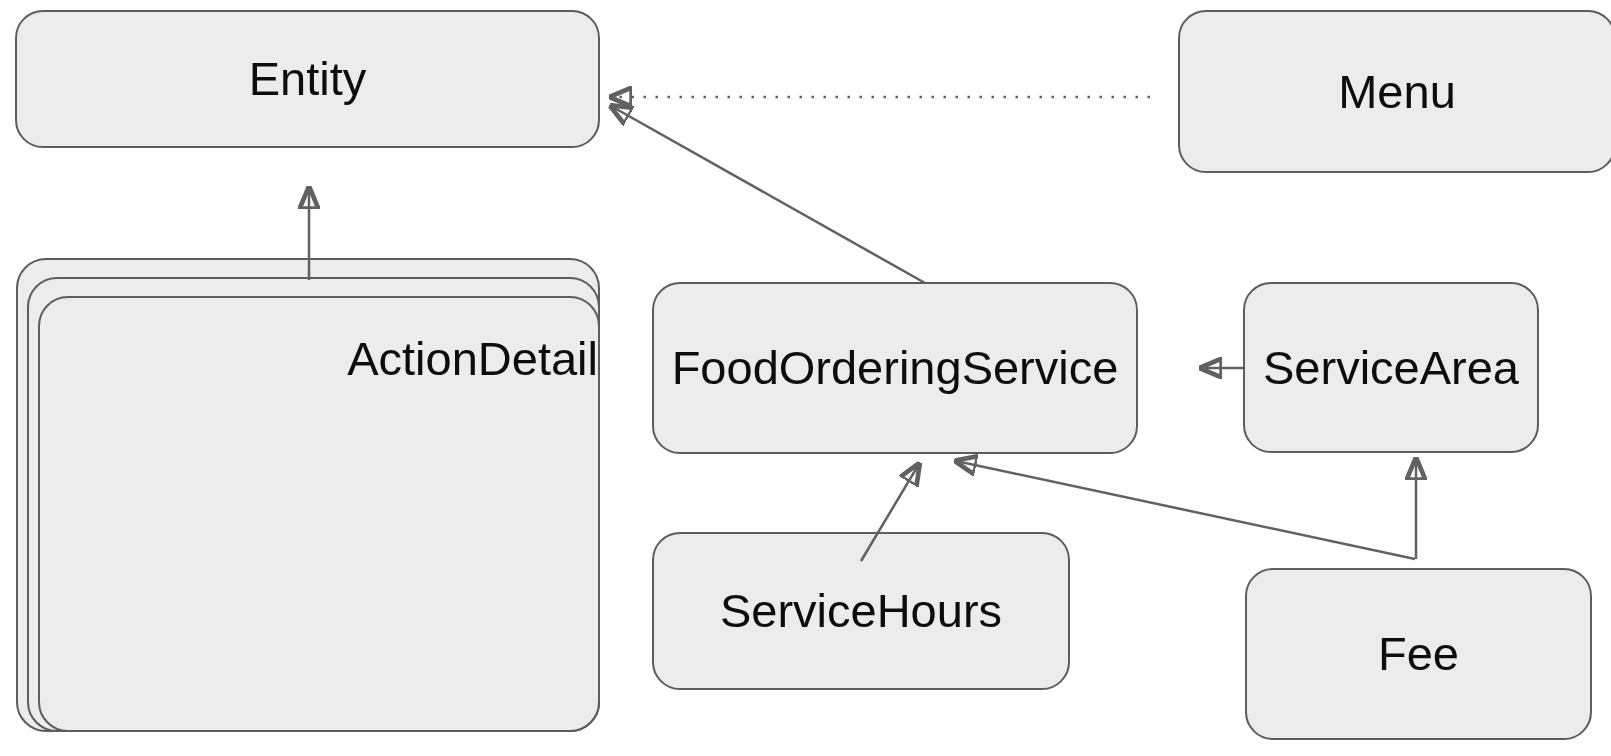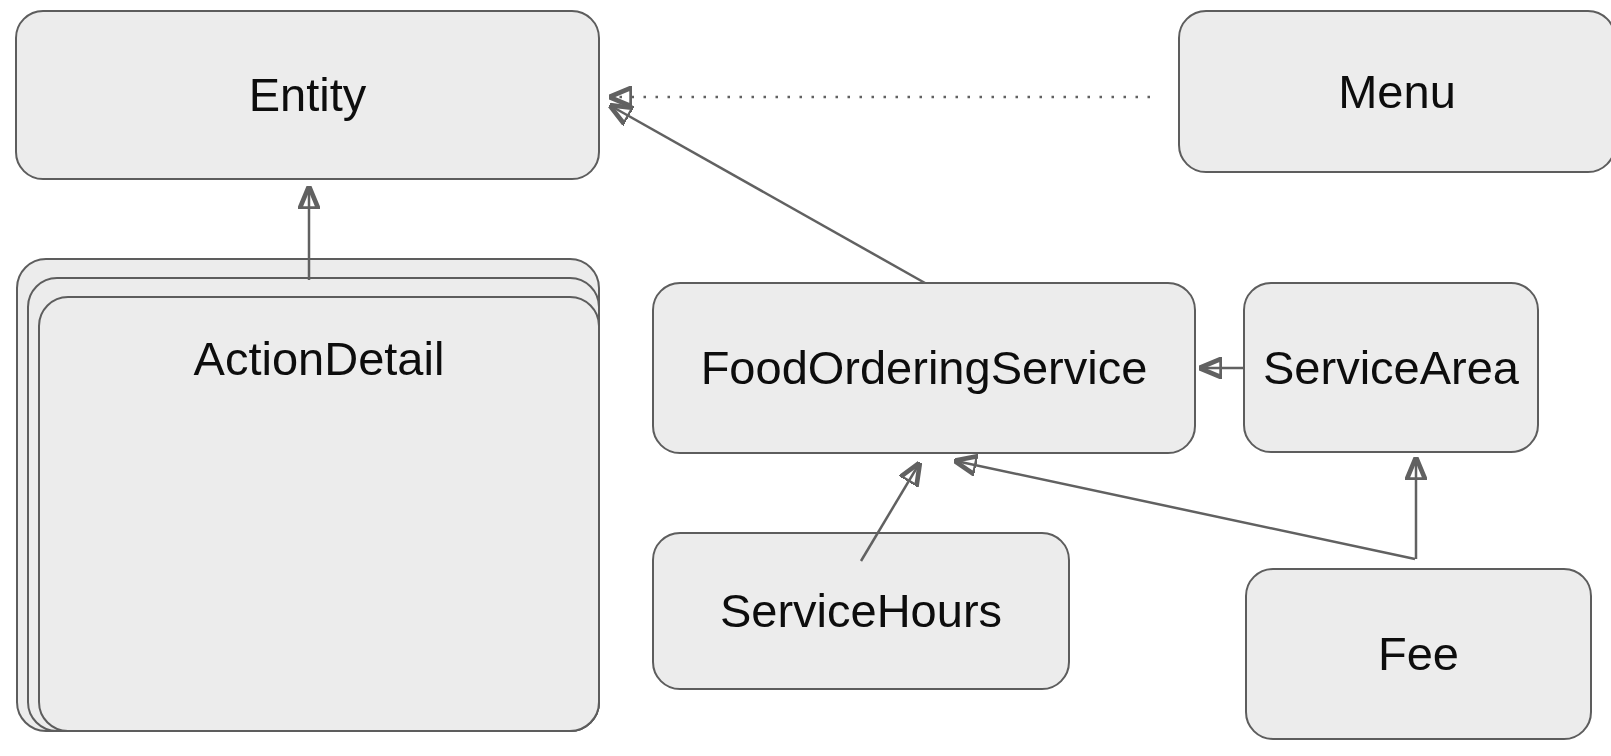--- a/index.html
+++ b/index.html
@@ -40,30 +40,30 @@
     background:var(--fill);
     border:2.5px solid var(--border);
     border-radius:30px;
   }
   .stack-actiondetail{left:16px;top:258px;width:584px;height:474px;z-index:1;}
   .stack-actiondetail .l0{inset:0;}
   .stack-actiondetail .l1{inset:19px 0 0 11px;}
   .stack-actiondetail .l2{inset:38px 0 0 22px;}
   .stack-actiondetail .stack-title{
     position:absolute;left:0;right:0;top:34px;
-    text-align:center;
+    text-align:right;
   }
   .stack-action{left:121px;top:475px;width:422px;height:182px;z-index:2;}
   .stack-action .l0{inset:0;}
   .stack-action .l1{inset:13px 0 0 11px;}
   .stack-action .l2{inset:26px 0 0 22px;display:flex;align-items:center;justify-content:center;}
   
-  .node-entity{left:15px;top:10px;width:585px;height:170px;}
+  .node-entity{left:15px;top:10px;width:585px;height:138px;}
   .node-menu{left:1150px;top:10px;width:438px;height:163px;margin-left:28px;}
-  .node-foodorderingservice{left:652px;top:282px;width:544px;height:172px;}
+  .node-foodorderingservice{left:652px;top:282px;width:486px;height:172px;}
   .node-servicearea{left:1243px;top:282px;width:296px;height:171px;}
   .node-servicehours{left:652px;top:532px;width:418px;height:158px;}
   .node-fee{left:1245px;top:568px;width:347px;height:172px;}
   
   svg.edges{
     position:absolute;inset:0;
     width:1611px;height:756px;
     z-index:3;
     pointer-events:none;
   }

